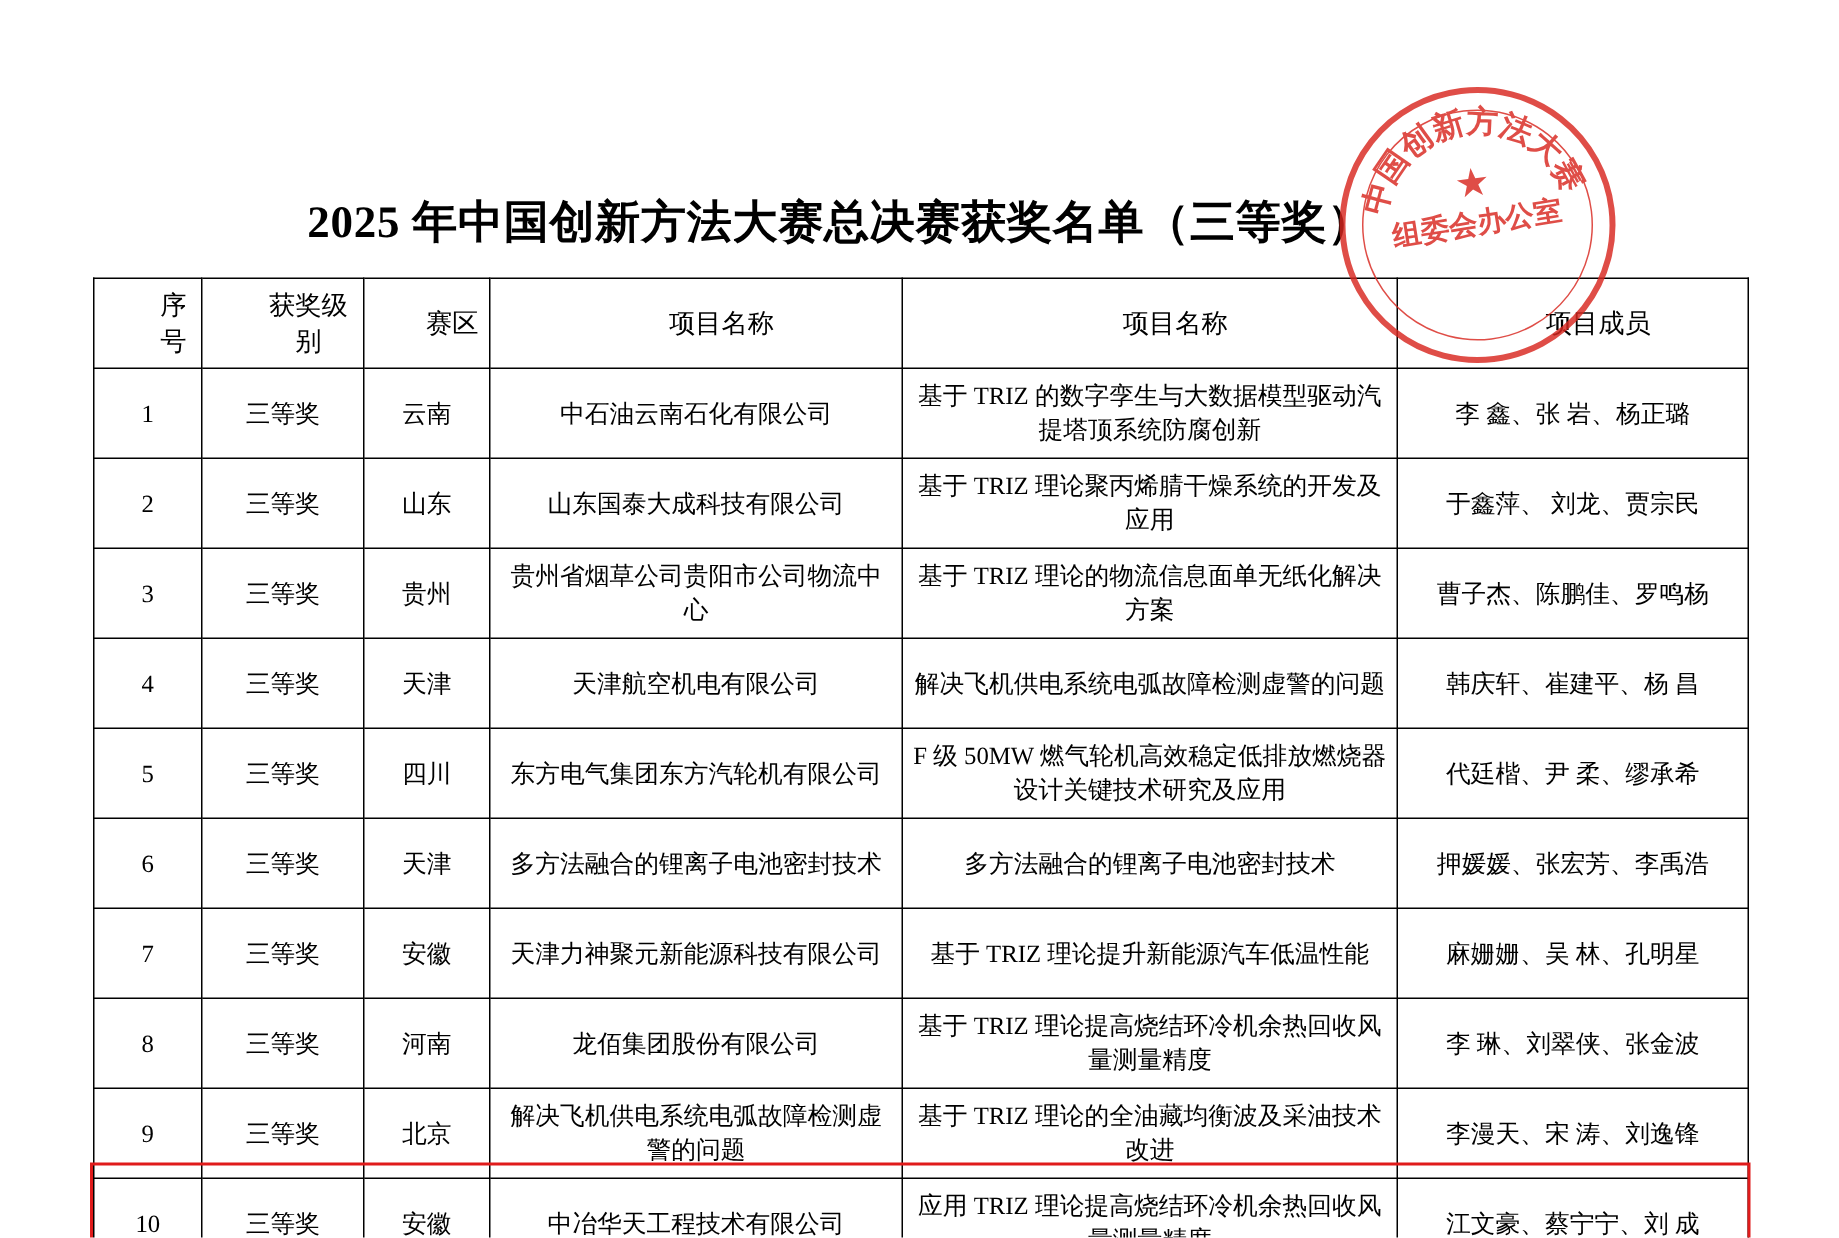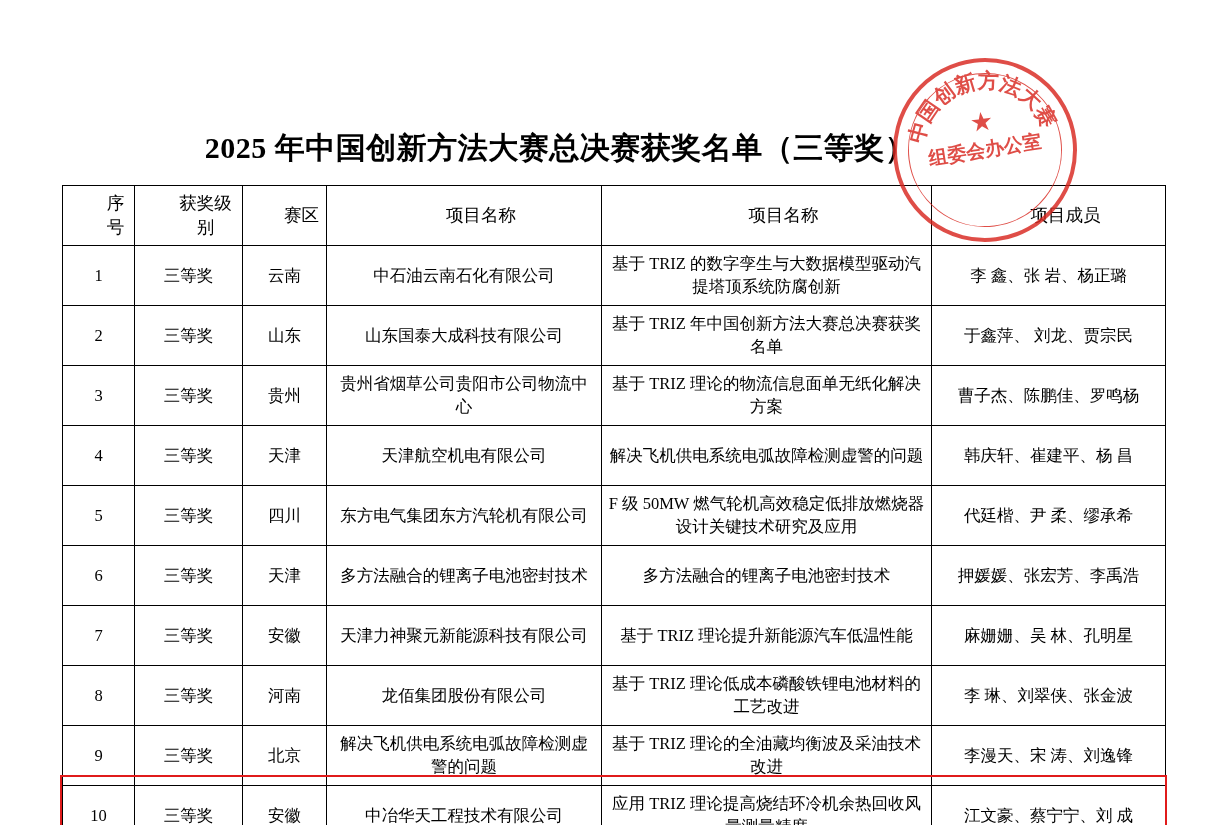--- a/index.html
+++ b/index.html
@@ -175,21 +175,21 @@
             <td>云南</td>
             <td>中石油云南石化有限公司</td>
             <td>基于 TRIZ 的数字孪生与大数据模型驱动汽提塔顶系统防腐创新</td>
             <td>李 鑫、张 岩、杨正璐</td>
           </tr>
           <tr>
             <td>2</td>
             <td>三等奖</td>
             <td>山东</td>
             <td>山东国泰大成科技有限公司</td>
-            <td>基于 TRIZ 年中国创新方法大赛总决赛获奖名单</td>
+            <td>基于 TRIZ 理论聚丙烯腈干燥系统的开发及应用</td>
             <td>于鑫萍、 刘龙、贾宗民</td>
           </tr>
           <tr>
             <td>3</td>
             <td>三等奖</td>
             <td>贵州</td>
             <td>贵州省烟草公司贵阳市公司物流中心</td>
             <td>基于 TRIZ 理论的物流信息面单无纸化解决方案</td>
             <td>曹子杰、陈鹏佳、罗鸣杨</td>
           </tr>
@@ -223,21 +223,21 @@
             <td>安徽</td>
             <td>天津力神聚元新能源科技有限公司</td>
             <td>基于 TRIZ 理论提升新能源汽车低温性能</td>
             <td>麻姗姗、吴 林、孔明星</td>
           </tr>
           <tr>
             <td>8</td>
             <td>三等奖</td>
             <td>河南</td>
             <td>龙佰集团股份有限公司</td>
-            <td>基于 TRIZ 理论低成本磷酸铁锂电池材料的工艺改进</td>
+            <td>基于 TRIZ 理论提高烧结环冷机余热回收风量测量精度</td>
             <td>李 琳、刘翠侠、张金波</td>
           </tr>
           <tr>
             <td>9</td>
             <td>三等奖</td>
             <td>北京</td>
             <td>解决飞机供电系统电弧故障检测虚警的问题</td>
             <td>基于 TRIZ 理论的全油藏均衡波及采油技术改进</td>
             <td>李漫天、宋 涛、刘逸锋</td>
           </tr>

